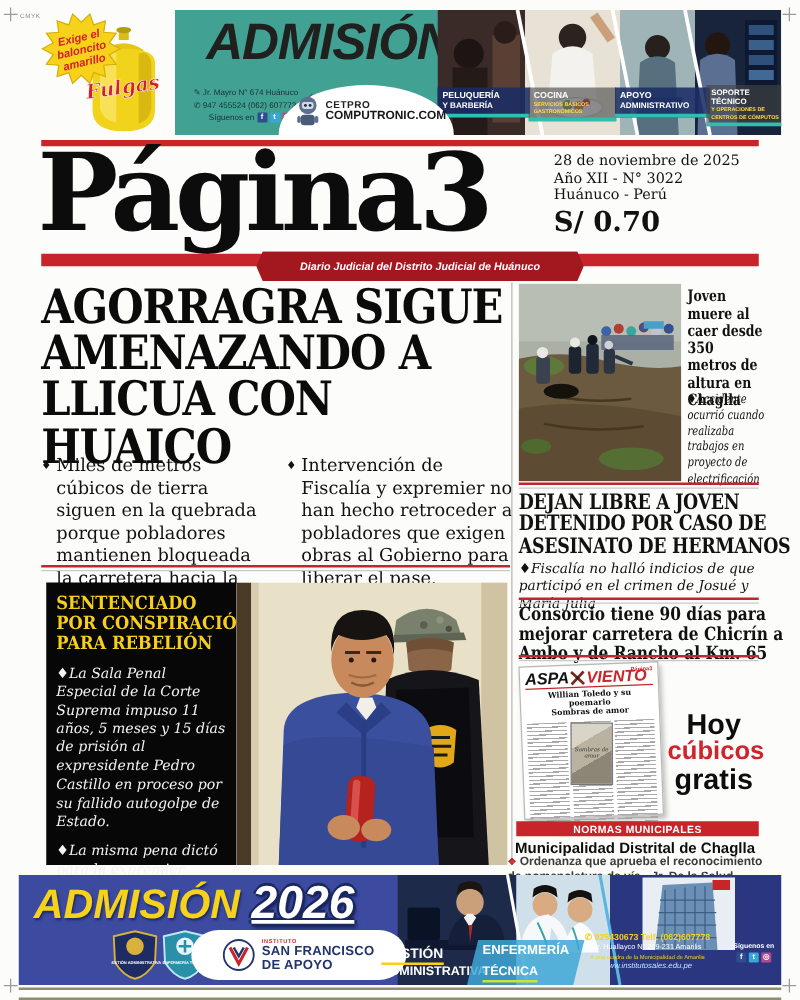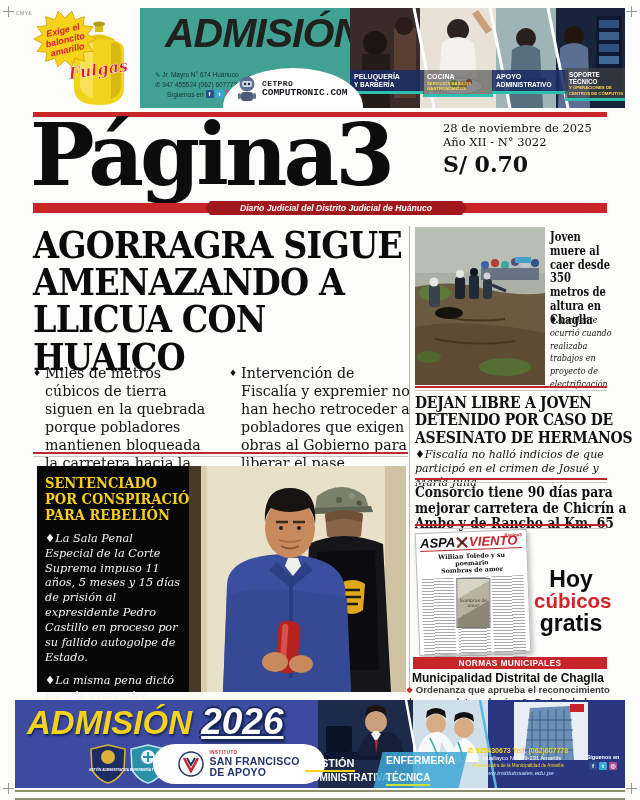--- a/index.html
+++ b/index.html
@@ -18,38 +18,38 @@
   #topad .teal{left:125px;top:0;width:485px;height:100px;background:#41a294;}
   .admision25{left:150px;top:2px;font-size:41px;font-weight:bold;font-style:italic;
       letter-spacing:-1px;color:#20211f;white-space:nowrap;}
   .admision25 .yr{color:#fff;text-shadow:-2px 0 #20211f,2px 0 #20211f,0 -2px #20211f,0 2px #20211f,2px 2px #20211f;}
   .tinyline{font-size:6.5px;color:#17322e;line-height:1.5;white-space:nowrap;}
   .socrow{display:flex;gap:2px;align-items:center;}
   .soc{width:8px;height:8px;border-radius:1px;color:#fff;font-size:6px;font-weight:bold;
        display:flex;align-items:center;justify-content:center;line-height:1;}
   .soc.fb{background:#2e4d8f;} .soc.tw{background:#37a6d8;} .soc.ig{background:#b14a8e;}
   .halfmoon{left:208px;top:60px;width:140px;height:78px;background:#fff;border-radius:50%;}
-  .cetprobox{left:220px;top:66px;width:122px;display:flex;align-items:center;gap:3px;font-family:Liberation Mono, monospace;}
+  .cetprobox{left:220px;top:66px;width:122px;display:flex;align-items:center;gap:3px;}
   .cetpro1{font-size:8px;font-weight:bold;color:#23211f;letter-spacing:.4px;line-height:1;}
   .cetpro2{font-size:9.5px;font-weight:900;color:#16151a;line-height:1;}
   .catbox{color:#fff;text-align:left;padding:3px 4px 2px 4px;border-bottom:3px solid #2fbfae;}
   .catbox .l1{font-size:7px;font-weight:bold;line-height:1.15;}
   .catbox .l2{font-size:6.5px;font-weight:bold;line-height:1.15;}
   .catbox .l2s{font-size:4.3px;font-weight:bold;color:#ffd84d;line-height:1.25;}
   .catnavy{background:rgba(26,44,100,.88);}
   .catgray{background:rgba(70,70,70,.62);}
   
   .redbar{background:#c8252b;}
   #mast-title{left:30px;top:112px;font-size:86px;font-weight:bold;letter-spacing:-4px;
       color:#0c0c0c;line-height:1;}
   #mast-right{left:443px;top:122px;width:166px;line-height:1.18;}
   #mast-right .day{font-size:23px;font-weight:bold;}
   #mast-right .sm{font-size:11.5px;}
   #mast-right .price{font-size:22px;font-weight:bold;margin-top:3px;}
-  #tagbadge{left:205px;top:201px;width:262px;height:14px;background:#a3181e;
+  #tagbadge{left:205px;top:201px;width:262px;height:24px;background:#a3181e;
       display:flex;align-items:center;justify-content:center;
       clip-path:polygon(2% 0,98% 0,100% 50%,98% 100%,2% 100%,0 50%);}
   #tagbadge span{color:#fff;font-size:8.6px;font-weight:bold;font-style:italic;white-space:nowrap;}
   
   .hl-lead{font-size:38px;font-weight:bold;line-height:.98;letter-spacing:-1px;color:#0b0b0b;
       transform:scaleX(.88);transform-origin:0 0;width:432px;}
   .deck{display:flex;gap:14px;width:378px;}
   .deck .col{flex:1;display:flex;gap:4px;}
   .deck .mk{font-size:9px;margin-top:4px;}
   .deck .tx{font-size:14.2px;line-height:1.27;color:#121212;}
@@ -228,20 +228,21 @@
       </g>
       </g>
     </svg>
   </div>
 
   <div class="ab redbar" style="left:33px;top:112px;width:574px;height:5px;"></div>
   <div id="mast-title" class="ab serif">Página3</div>
   <div id="mast-right" class="ab serif">
     <div class="sm">28 de noviembre de 2025</div>
     <div class="sm">Año XII - N° 3022</div>
+    <div class="sm">Huánuco - Perú</div>
     <div class="price">S/ 0.70</div>
   </div>
   <div class="ab redbar" style="left:33px;top:203px;width:574px;height:10px;"></div>
   <div id="tagbadge" class="ab">
     <span>Diario Judicial del Distrito Judicial de Huánuco</span>
   </div>
 
   <div class="ab serif hl-lead" style="left:33px;top:226px;">
     <div>AGORRAGRA SIGUE</div>
     <div>AMENAZANDO A</div>

